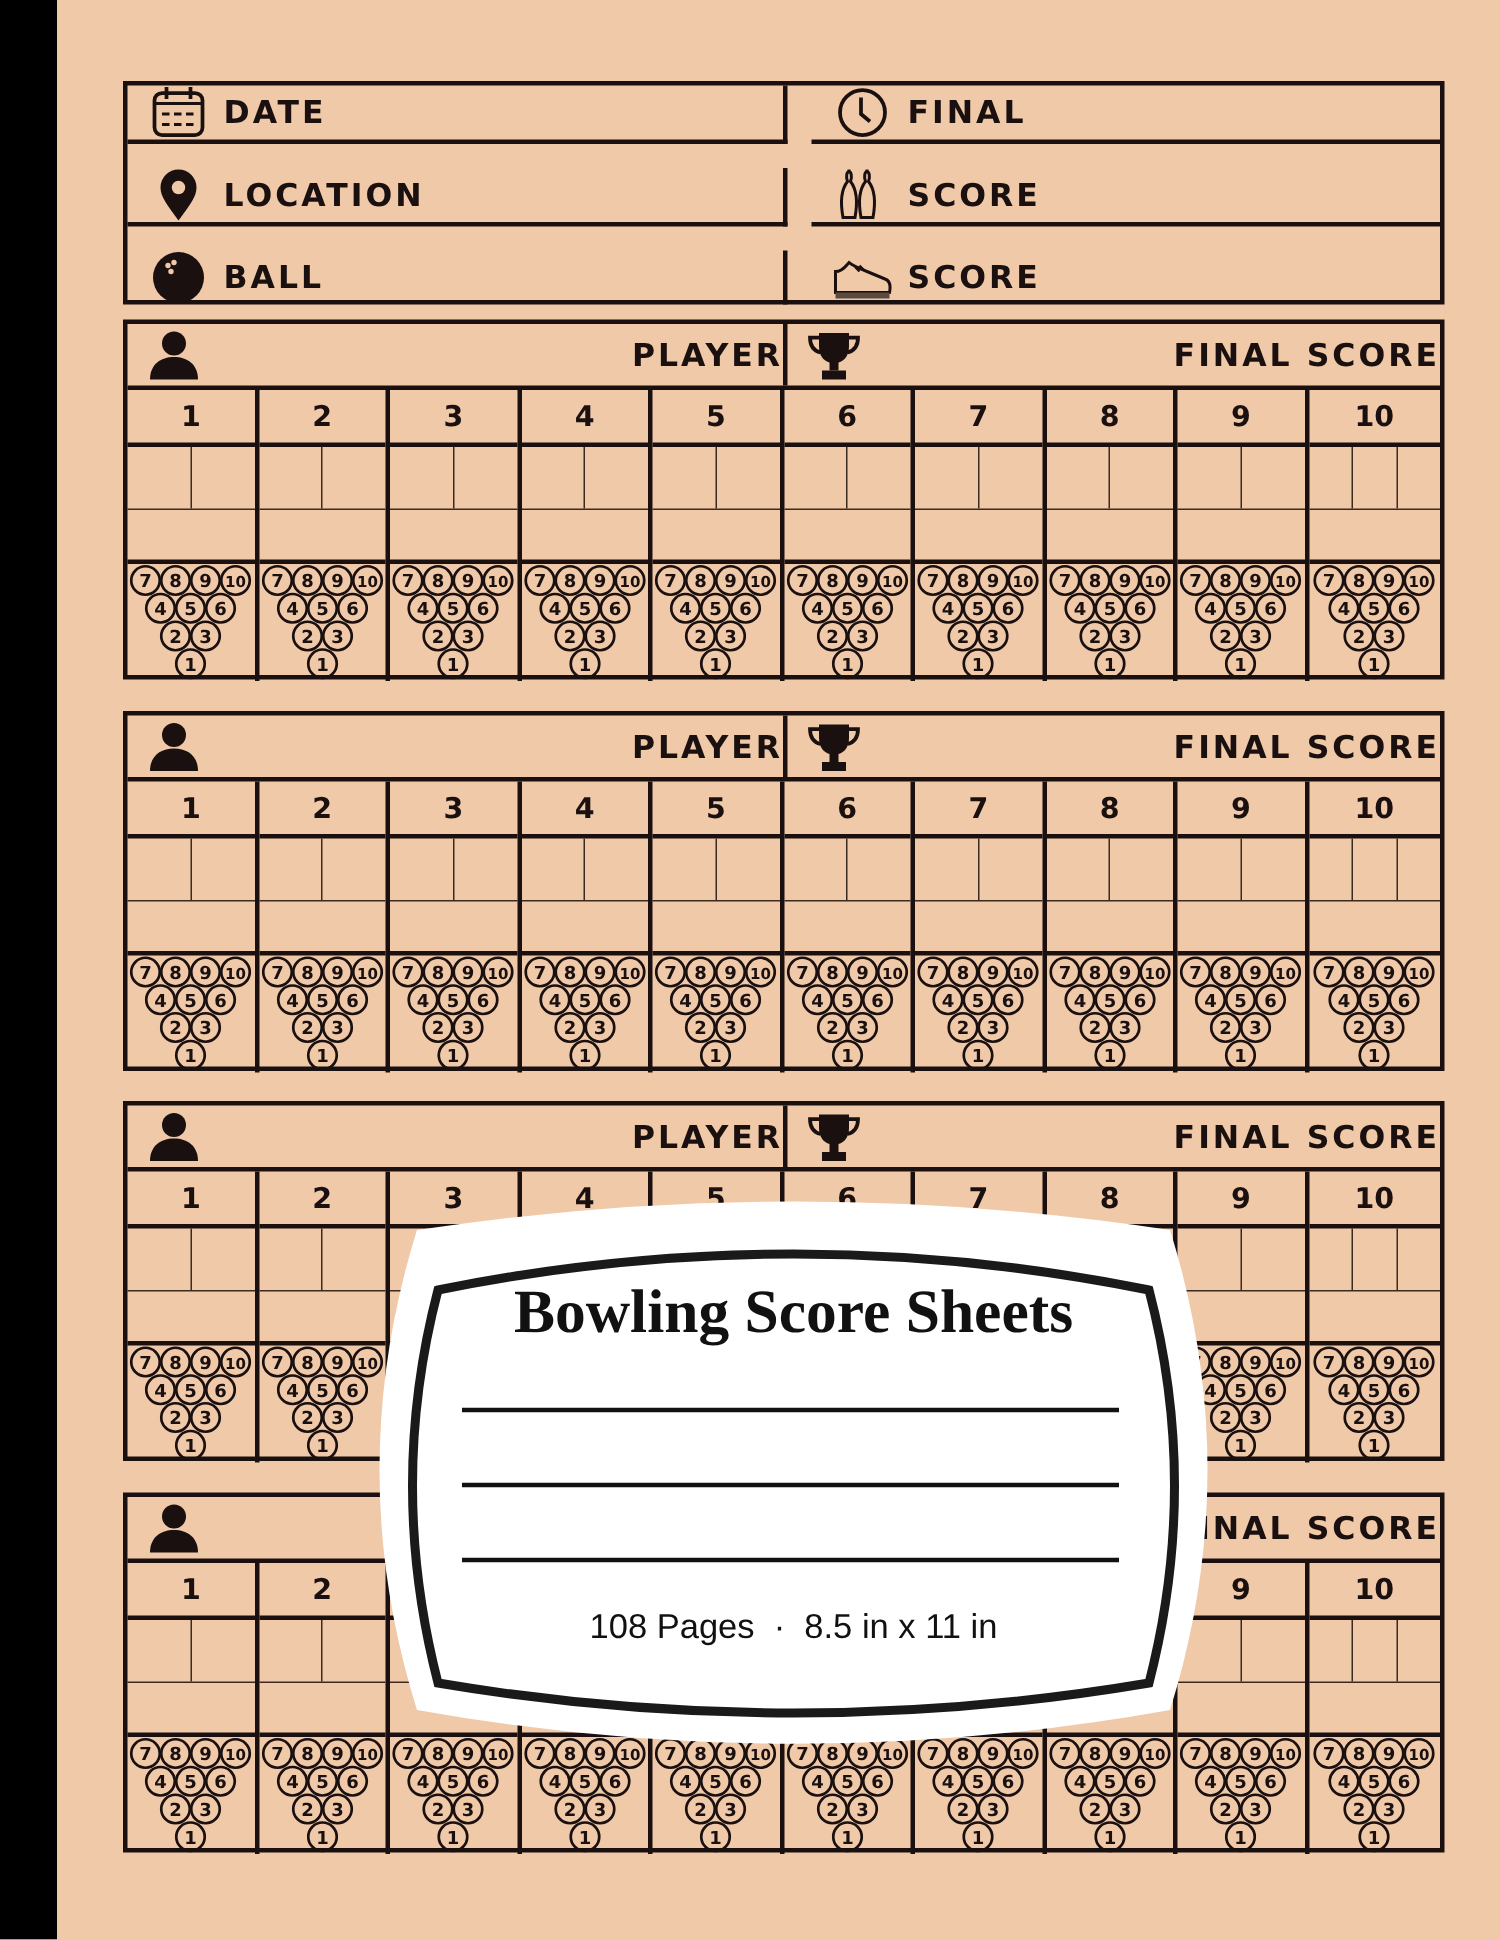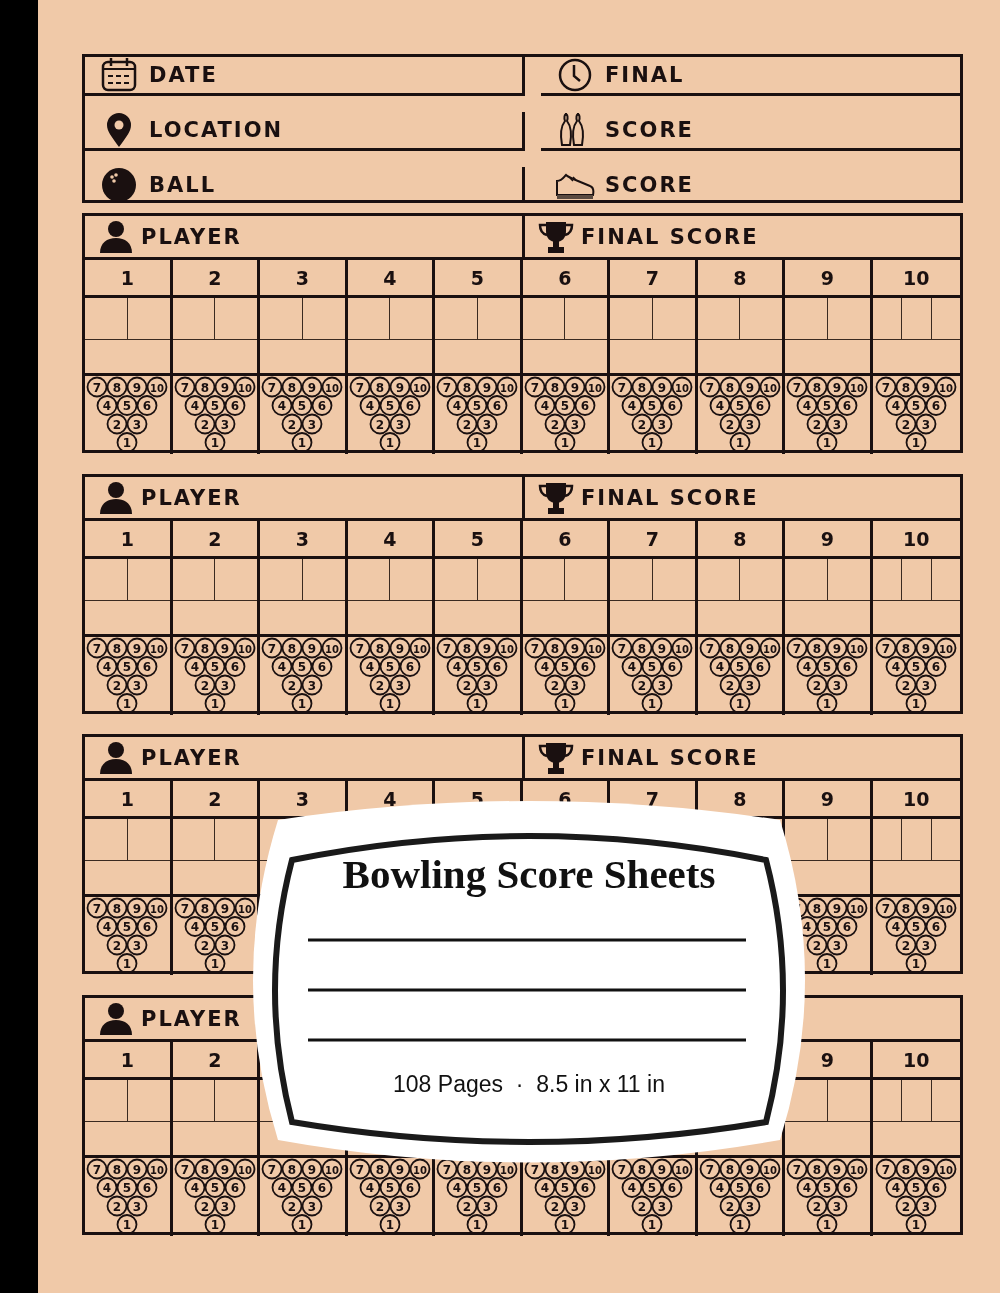--- a/index.html
+++ b/index.html
@@ -6,21 +6,21 @@
   html, body { width: 1000px; height: 1293px; overflow: hidden; }
   body { background: #f0c9a8; position: relative; font-family: "DejaVu Sans", sans-serif; color: #1a1010; }
   .spine { position: absolute; left: 0; top: 0; width: 38px; height: 1293px; background: #000; }
   .info { position: absolute; left: 82px; top: 54px; width: 881px; height: 149px; border: 3px solid #1a1010; display: grid; grid-template-columns: 440px 1fr; grid-template-rows: repeat(3, 1fr); gap: 16px; }
   .info .cell { display: flex; align-items: center; border-bottom: 3px solid #1a1010; padding-left: 14px; font-weight: bold; font-size: 21px; letter-spacing: 2px; }
   .info .cell:nth-child(odd) { border-right: 3px solid #1a1010; }
   .info .cell:nth-last-child(-n+2) { border-bottom: none; }
   .info .cell svg { width: 40px; height: 36px; margin-right: 10px; flex: none; }
   .block { position: absolute; left: 82px; width: 881px; height: 240px; border: 3px solid #1a1010; }
   .block .head { display: grid; grid-template-columns: 440px 1fr; height: 44px; border-bottom: 3px solid #1a1010; }
-  .block .head > div { display: flex; align-items: center; padding-left: 12px; font-weight: bold; font-size: 21px; letter-spacing: 2px; }
+  .block .head > div { display: flex; align-items: center; padding-left: 12px; font-weight: bold; font-size: 21px; letter-spacing: 2px; justify-content: space-between; }
   .block .head > div:first-child { border-right: 3px solid #1a1010; }
   .block .head svg { width: 38px; height: 34px; margin-right: 6px; }
   .frames { display: grid; grid-template-columns: repeat(10, 1fr); height: 190px; }
   .frame { border-right: 3px solid #1a1010; display: flex; flex-direction: column; }
   .frame:last-child { border-right: none; }
   .fnum { height: 38px; border-bottom: 3px solid #1a1010; display: flex; align-items: center; justify-content: center; font-weight: bold; font-size: 19px; }
   .throws { height: 42px; border-bottom: 1.5px solid #3a2a20; display: flex; }
   .throws span { flex: 1; }
   .throws span + span { border-left: 1.5px solid #3a2a20; }
   .score { height: 36px; border-bottom: 3px solid #1a1010; }

